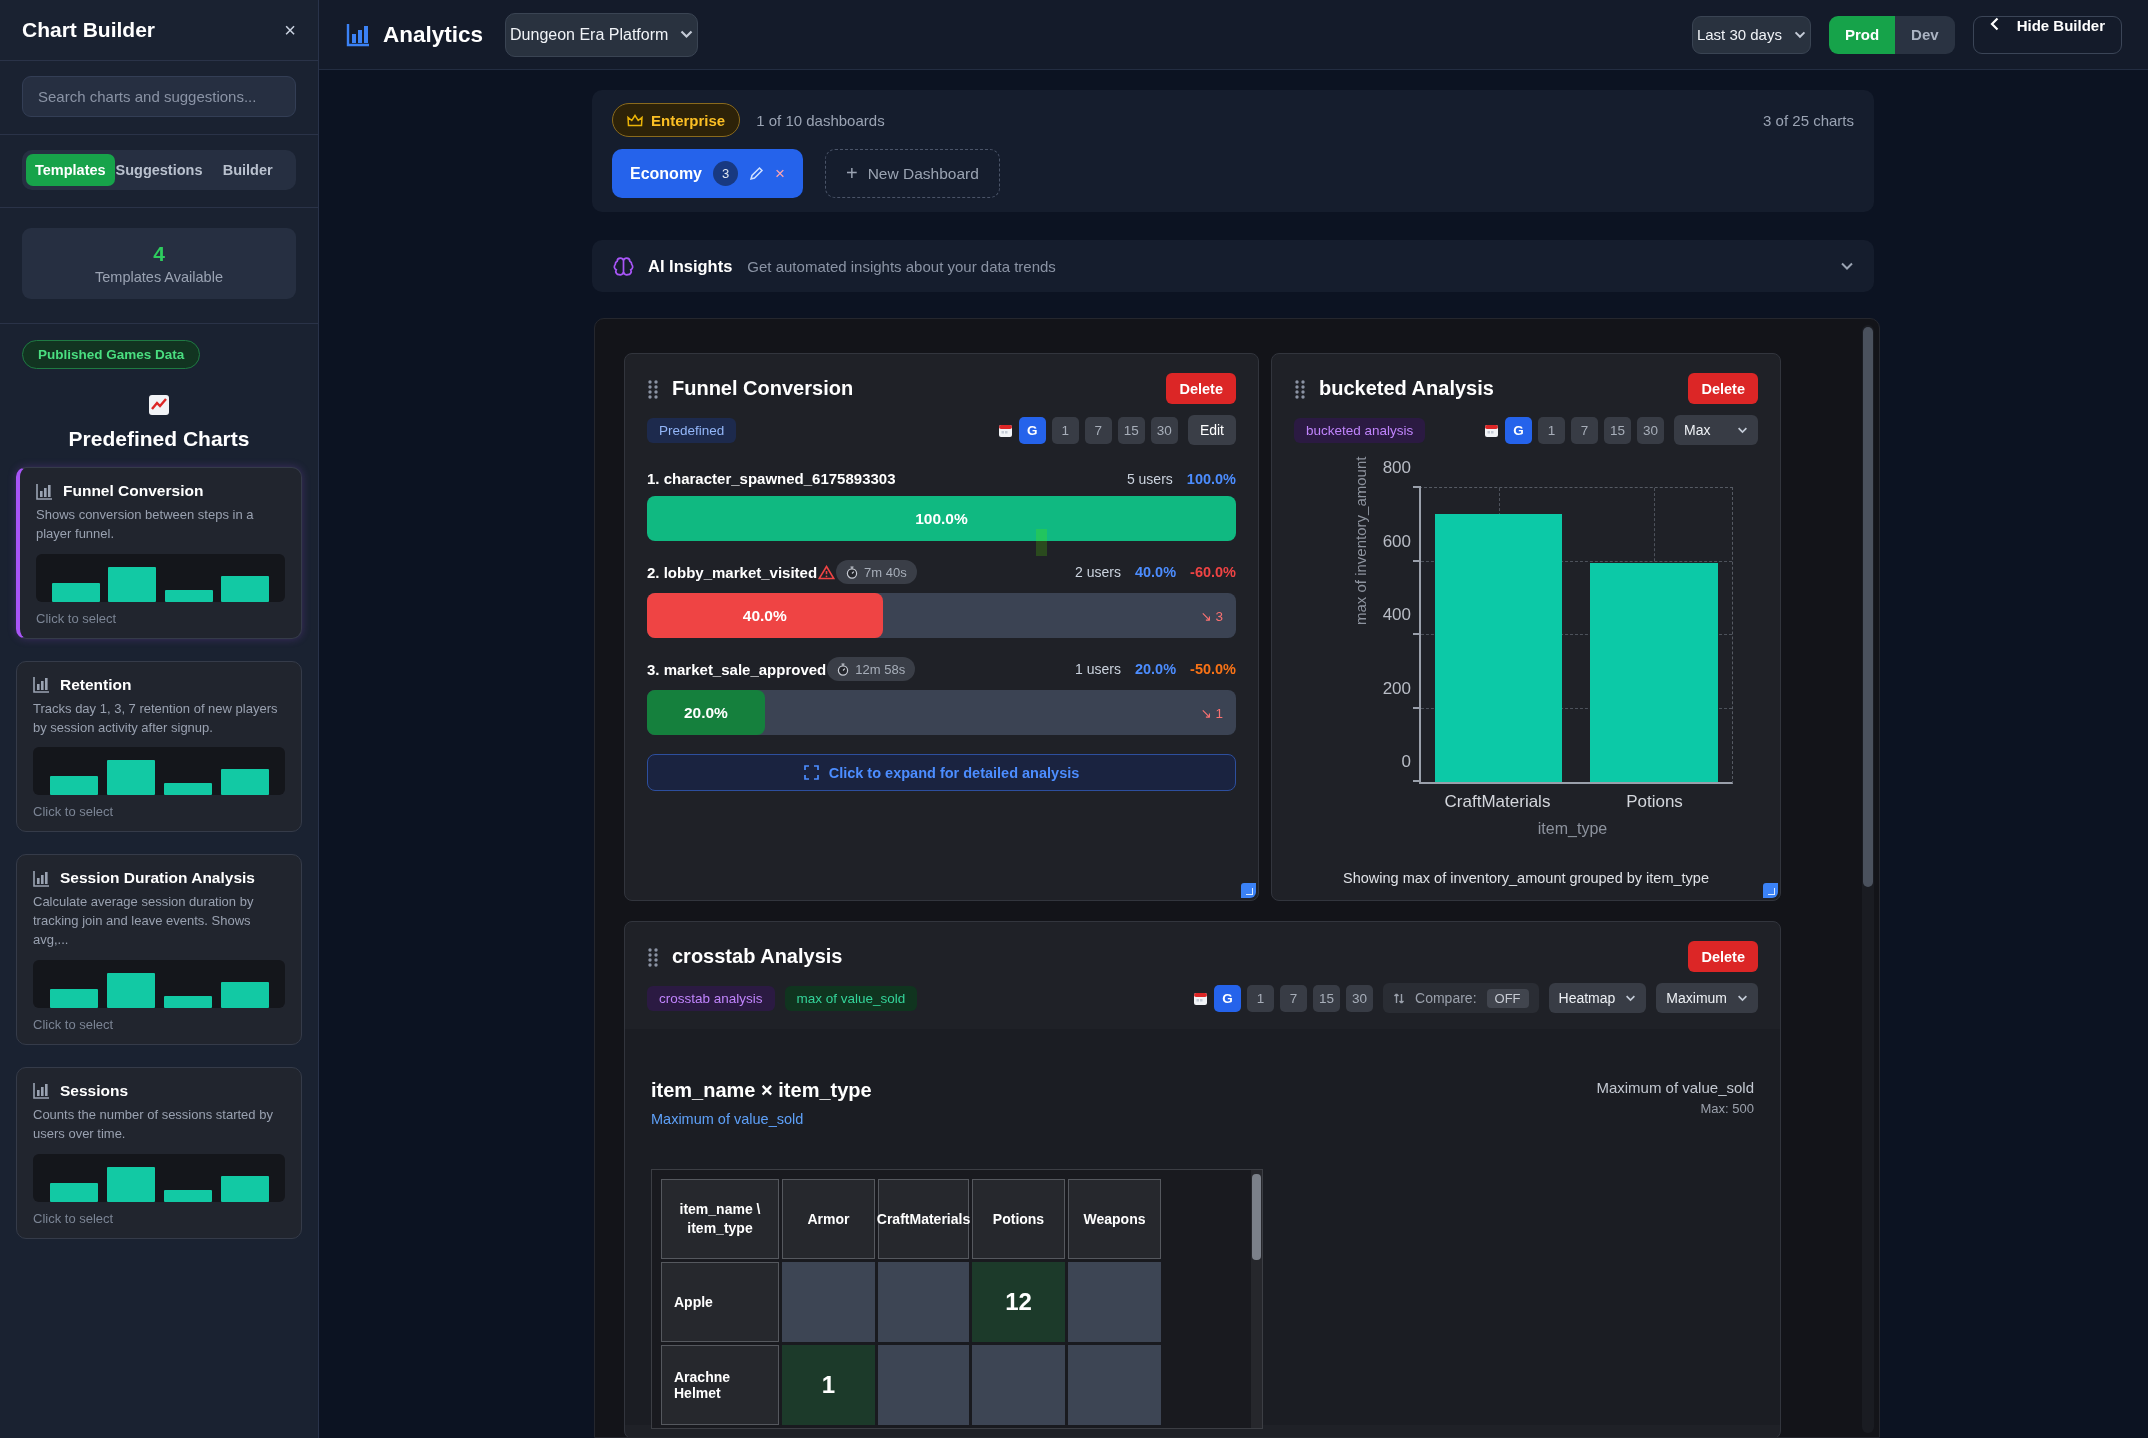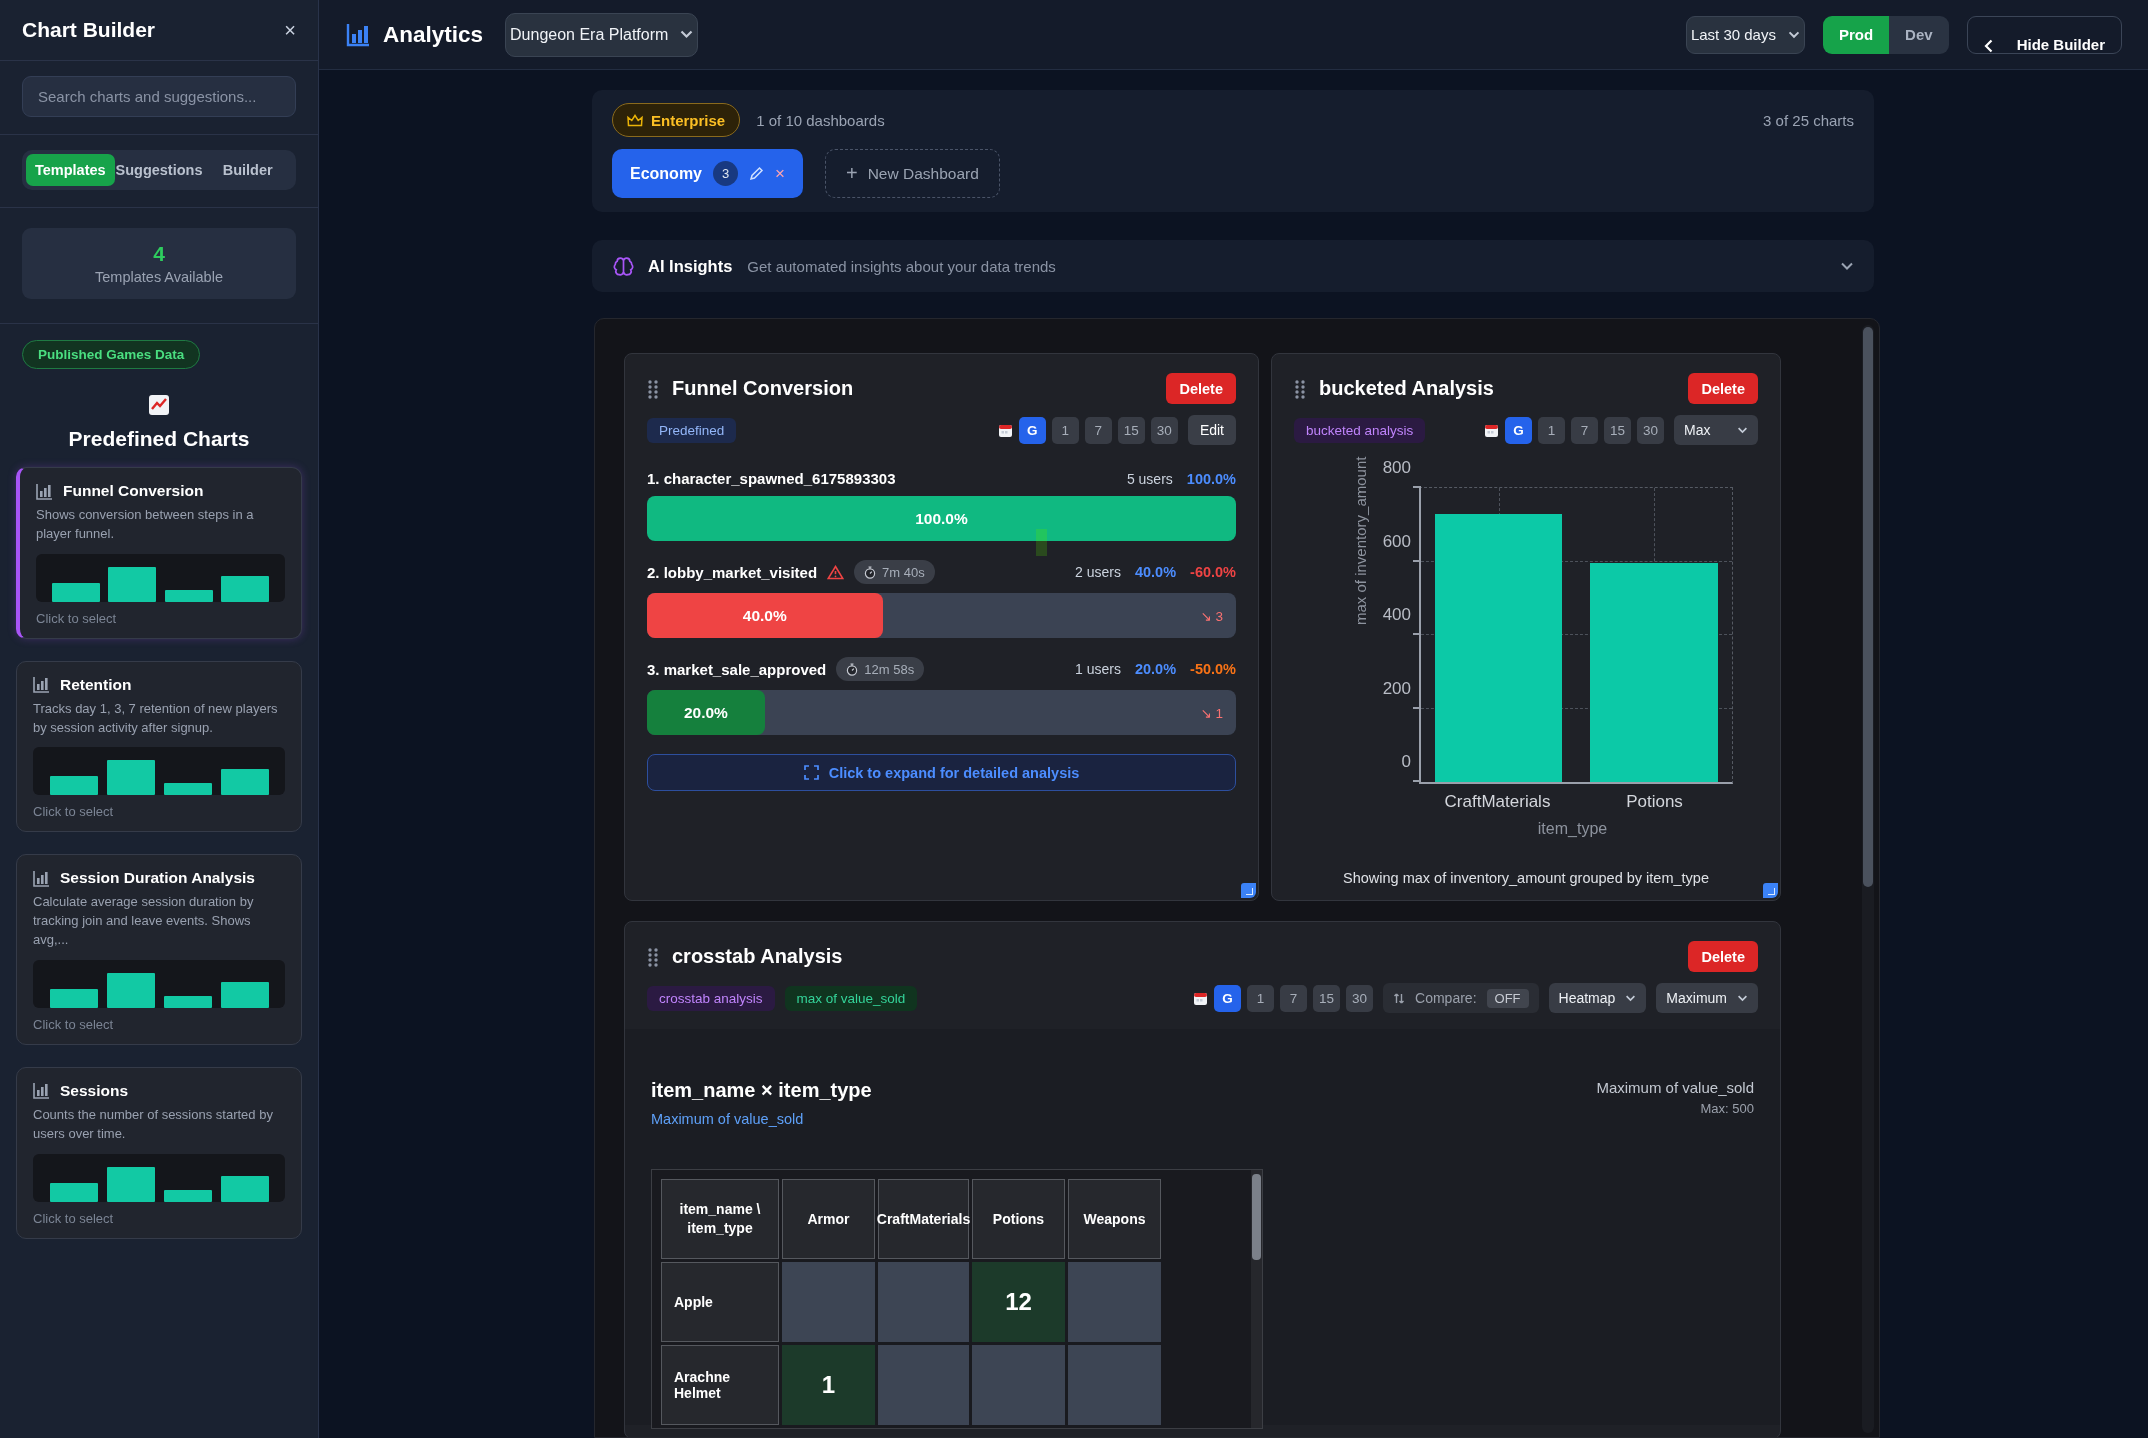--- a/index.html
+++ b/index.html
@@ -53,21 +53,21 @@
   .select-pill { display:flex; align-items:center; gap:12px; background:#29323f;
     border:1px solid #3a4453; border-radius:10px; height:44px; padding:0 4px;
     font-size:16px; color:#f0f3f7; cursor:pointer; }
   .tb-right { margin-left:auto; display:flex; align-items:center; gap:18px; }
   .pill-sm { height:38px; font-size:15px; border-radius:9px; }
   .env-toggle { display:flex; border-radius:9px; overflow:hidden; }
   .env-btn { height:38px; display:flex; align-items:center; padding:0 16px;
     font-size:15px; font-weight:bold; cursor:pointer; }
   .env-prod { background:#16a34a; color:#fff; }
   .env-dev { background:#2a3342; color:#aab3c2; }
-  .hide-builder { display:flex; align-items:flex-end; gap:24px; height:38px; padding:0 16px;
+  .hide-builder { display:flex; align-items:flex-start; gap:18px; height:38px; padding:0 16px;
     border:1px solid #3b4557; border-radius:9px; font-size:15px; font-weight:bold;
     color:#fff; cursor:pointer; }
   
   .main { position:absolute; left:319px; top:70px; width:1829px; height:1368px; }
   .dash-header { position:absolute; left:273px; top:20px; width:1282px; height:122px;
     background:#151d2d; border-radius:10px; padding:13px 20px; }
   .dh-row1 { display:flex; align-items:center; gap:16px; }
   .plan-badge { display:flex; align-items:center; gap:8px; background:#2d2208;
     border:1px solid #8a6a1d; border-radius:17px; height:34px; padding:0 14px;
     color:#fbbf24; font-size:15px; font-weight:bold; }
@@ -112,21 +112,21 @@
     background:#383c45; color:#a7aeb9; font-size:13.5px; display:flex;
     align-items:center; justify-content:center; cursor:pointer; }
   .ctrl-btn.g-active { background:#2563eb; color:#fff; font-weight:bold; }
   .edit-btn { height:30px; padding:0 12px; border-radius:6px; background:#3a3e47;
     color:#fff; font-size:14px; display:flex; align-items:center; cursor:pointer; margin-left:4px; }
   .mini-select { display:flex; align-items:center; justify-content:space-between; gap:10px;
     background:#383c45; border-radius:6px; height:30px; padding:0 10px; color:#eef1f5;
     font-size:14px; cursor:pointer; margin-left:4px; }
   
   .funnel-steps { margin-top:25px; }
-  .step-label-row { display:flex; align-items:center; gap:10px; }
+  .step-label-row { display:flex; align-items:center; gap:1px; }
   .step-name { font-size:15px; font-weight:bold; color:#fff; }
   .dur-badge { display:flex; align-items:center; gap:6px; background:#3a3e47;
     border-radius:12px; height:24px; padding:0 10px; color:#a7aeb9; font-size:13px; }
   .step-right { margin-left:auto; display:flex; align-items:center; gap:14px; }
   .step-users { font-size:14px; color:#cbd3de; }
   .step-pct { font-size:14.5px; font-weight:bold; color:#4c8dff; }
   .step-drop-red { font-size:14.5px; font-weight:bold; color:#ef4444; }
   .step-drop-orange { font-size:14.5px; font-weight:bold; color:#f97316; }
   .bar-wrap { position:relative; margin:9px 0 19px; height:45px; }
   .bar-track { position:absolute; inset:0; background:#3b4353; border-radius:8px; }

